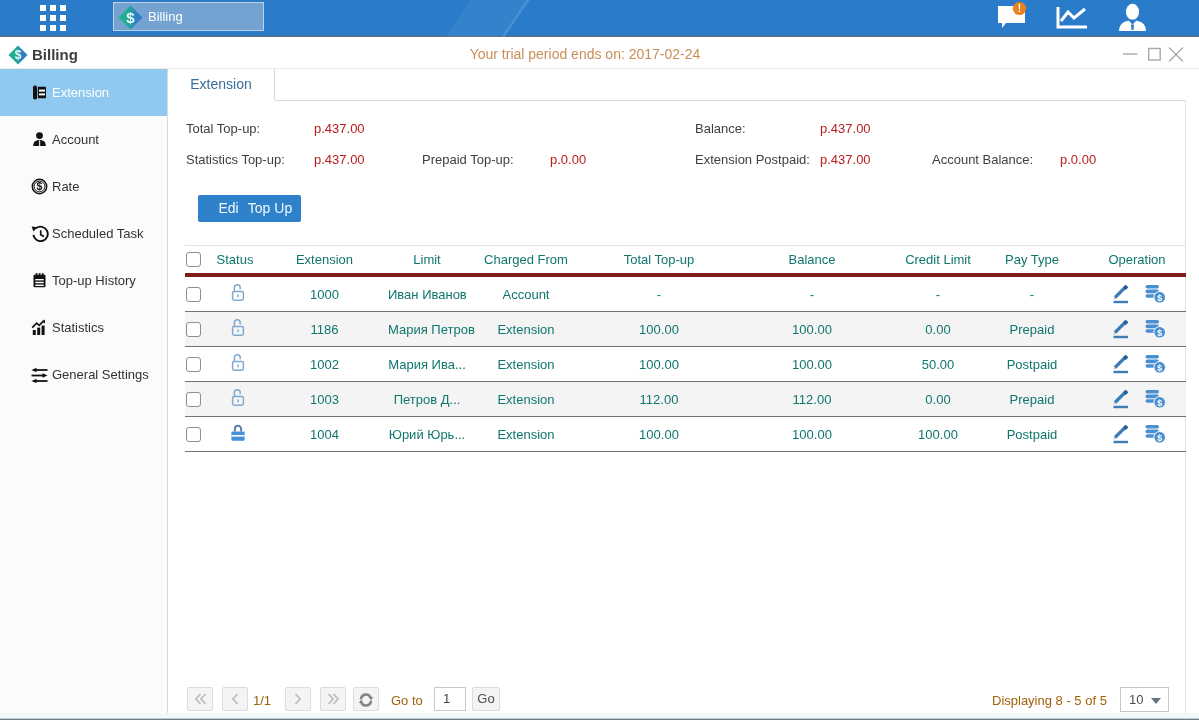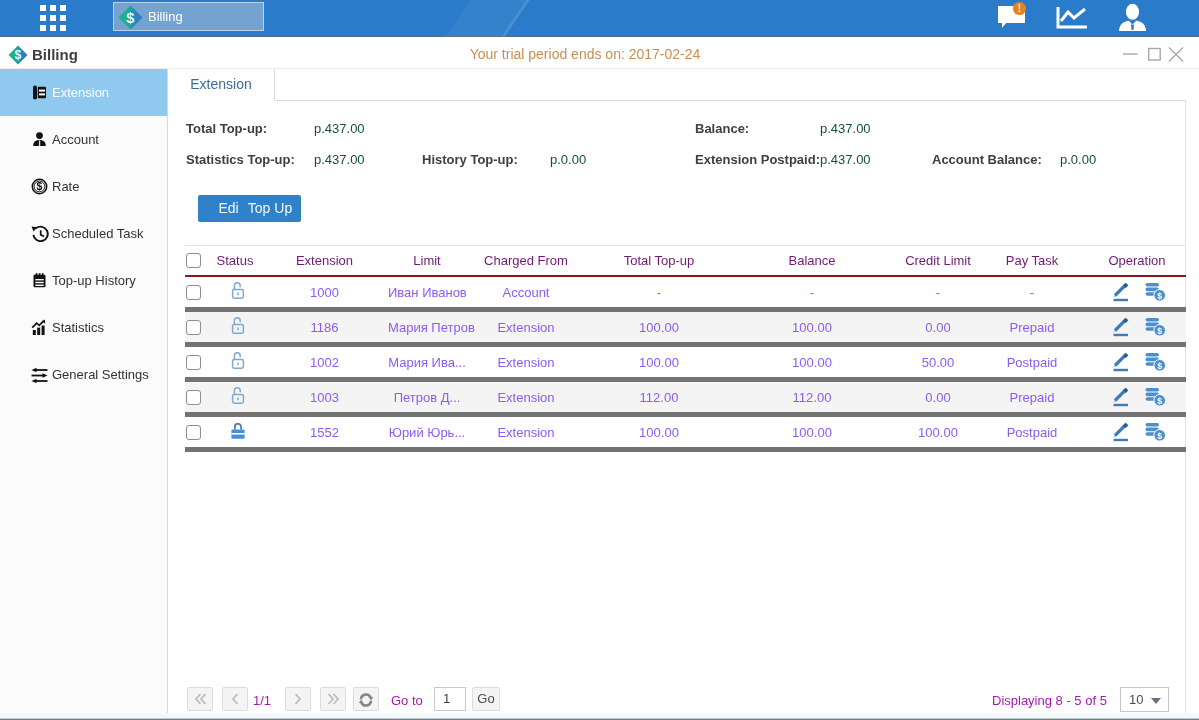--- a/index.html
+++ b/index.html
@@ -21,38 +21,38 @@
 .mitem{position:absolute;left:0;width:167px;height:47px}
 .mitem .txt{position:absolute;left:52px;top:16px;font-size:13px;color:#333}
 .mitem.sel{background:#8fc9f0}
 .mitem.sel .txt{color:#fff}
 .mitem svg{position:absolute;left:31px;top:15px}
 
 #tab{position:absolute;left:168px;top:69px;width:107px;height:31px;background:#fff;border-right:1px solid #d9d9d9;color:#3a6d99;font-size:14px;text-align:center;line-height:30px}
 #tabline{position:absolute;left:275px;top:100px;width:911px;height:1px;background:#d9d9d9}
 #panelright{position:absolute;left:1185px;top:100px;width:1px;height:613px;background:#e2e2e2}
 
-.lab{position:absolute;font-weight:bold;color:#3f3f3f}
-.val{position:absolute;color:#14532d}
+.lab{position:absolute;font-weight:normal;color:#3f3f3f}
+.val{position:absolute;color:#b91c1c}
 
 .btn{position:absolute;top:195px;height:27px;background:#2f81ca;color:#f2f9fd;font-size:14px;text-align:center;line-height:27px;border-radius:2px}
 
 #tbl{position:absolute;left:185px;top:245px;width:1001px;border-top:1px solid #e2e2e2}
 .trow{display:grid;white-space:nowrap;grid-template-columns:30px 46px 127px 78px 120px 146px 160px 92px 96px 106px;align-items:center}
-.thead{height:31px;border-bottom:2px solid #7f1d1d;color:#701a75}
+.thead{height:31px;border-bottom:4px solid #7f1d1d;color:#0f766e}
 .thead div:nth-child(2){transform:translateX(-3px)}
 .thead div:nth-child(10){transform:translateX(4px)}
-.tr{height:35px;border-bottom:5px solid #737373;color:#8b5cf6}
+.tr{height:35px;border-bottom:1px solid #737373;color:#0f766e}
 .tr.alt{background:#f4f4f4}
 .tc{text-align:center}
 .cb{width:15px;height:15px;border:1px solid #8f8f8f;border-radius:3px;background:#fff;margin-left:1px}
 .ops{display:flex;justify-content:center;align-items:center;gap:15px;transform:translateX(5px)}
 
 .pbtn{position:absolute;top:687px;width:26px;height:24px;background:#f4f4f4;border:1px solid #dcdcdc;border-radius:2px;text-align:center;color:#b2b2b2;font-size:18px;line-height:21px}
-.ptxt{position:absolute;top:693px;color:#a21caf}
+.ptxt{position:absolute;top:693px;color:#a16207}
 #goinput{position:absolute;left:434px;top:687px;width:32px;height:24px;border:1px solid #c9c9c9;background:#fff;padding-left:8px;line-height:22px}
 #gobtn{position:absolute;left:472px;top:687px;width:28px;height:24px;background:#f4f4f4;border:1px solid #dcdcdc;border-radius:2px;text-align:center;line-height:22px;color:#4d4d4d}
 #ddl{position:absolute;left:1120px;top:687px;width:49px;height:25px;border:1px solid #c6c6c6;background:#fff;line-height:23px;padding-left:8px;color:#4d4d4d}
 #ddl .tri{position:absolute;right:7px;top:10px;width:0;height:0;border-left:5px solid transparent;border-right:5px solid transparent;border-top:6px solid #68727c}
 
 #bstrip{position:absolute;left:0;top:713px;width:1199px;height:7px;background:linear-gradient(#f3f8fa 0px,#f3f8fa 5px,#93a0a9 6px,#4c5b67 7px)}
 </style></head>
 <body>
 <div id="topbar">
   <div style="position:absolute;left:440px;top:0;width:100px;height:37px;overflow:hidden">
@@ -198,21 +198,21 @@
 <div id="tab">Extension</div>
 <div id="tabline"></div>
 <div id="panelright"></div>
 
 <div class="lab" style="left:186px;top:121px">Total Top-up:</div>
 <div class="val" style="left:314px;top:121px">p.437.00</div>
 <div class="lab" style="left:695px;top:121px">Balance:</div>
 <div class="val" style="left:820px;top:121px">p.437.00</div>
 <div class="lab" style="left:186px;top:152px">Statistics Top-up:</div>
 <div class="val" style="left:314px;top:152px">p.437.00</div>
-<div class="lab" style="left:422px;top:152px">History Top-up:</div>
+<div class="lab" style="left:422px;top:152px">Prepaid Top-up:</div>
 <div class="val" style="left:550px;top:152px">p.0.00</div>
 <div class="lab" style="left:695px;top:152px">Extension Postpaid:</div>
 <div class="val" style="left:820px;top:152px">p.437.00</div>
 <div class="lab" style="left:932px;top:152px">Account Balance:</div>
 <div class="val" style="left:1060px;top:152px">p.0.00</div>
 
 <div class="btn" style="left:198px;width:65px">Edit</div>
 <div class="btn" style="left:239px;width:62px">Top Up</div>
 
 <div id="tbl">
@@ -220,21 +220,21 @@
     <div>
         <div class="cb"></div>
       </div>
     <div class="tc">Status</div>
       <div class="tc">Extension</div>
       <div class="tc">Limit</div>
       <div class="tc">Charged From</div>
       <div class="tc">Total Top-up</div>
       <div class="tc">Balance</div>
       <div class="tc">Credit Limit</div>
-      <div class="tc">Pay Task</div>
+      <div class="tc">Pay Type</div>
       <div class="tc">Operation</div>
   </div>
 <div class="trow tr">
       <div>
         <div class="cb"></div>
       </div>
       <div class="tc"><svg width="16" height="19" viewBox="0 0 16 19">
           <rect x="2.6" y="8.4" width="10.8" height="8.8" rx="1.6" fill="none" stroke="#7ea9d1" stroke-width="1.5"></rect>
           <path d="M4.4,8.2 V4.6 A2.9,2.9 0 0 1 10.2,4.6 V6.2" fill="none" stroke="#7ea9d1" stroke-width="1.5"></path>
           <line x1="8" y1="11.4" x2="8" y2="14.2" stroke="#7ea9d1" stroke-width="1.5"></line>
@@ -360,21 +360,21 @@
     </div>
     <div class="trow tr">
       <div>
         <div class="cb"></div>
       </div>
       <div class="tc"><svg width="16" height="18" viewBox="0 0 16 18">
           <path d="M4.9,7.6 V4.9 A3.1,3.1 0 0 1 11.1,4.9 V7.6" fill="none" stroke="#5f84a9" stroke-width="2"></path>
           <rect x="1.4" y="7.4" width="13.2" height="9.4" rx="1.1" fill="#4590dc"></rect>
           <rect x="1.4" y="11" width="13.2" height="1.6" fill="#fff"></rect>
         </svg></div>
-      <div class="tc">1552</div>
+      <div class="tc">1004</div>
       <div class="tc">Юрий Юрь...</div>
       <div class="tc">Extension</div>
       <div class="tc">100.00</div>
       <div class="tc">100.00</div>
       <div class="tc">100.00</div>
       <div class="tc">Postpaid</div>
       <div class="ops">
         <svg width="19" height="20" viewBox="0 0 19 20">
           <line x1="4" y1="13.5" x2="13.5" y2="4" stroke="#3e7cb8" stroke-width="3.2"></line>
           <rect x="12.6" y="1.4" width="4" height="4" rx="0.5" fill="#2a5f96" transform="rotate(45 14.6 3.4)"></rect>

